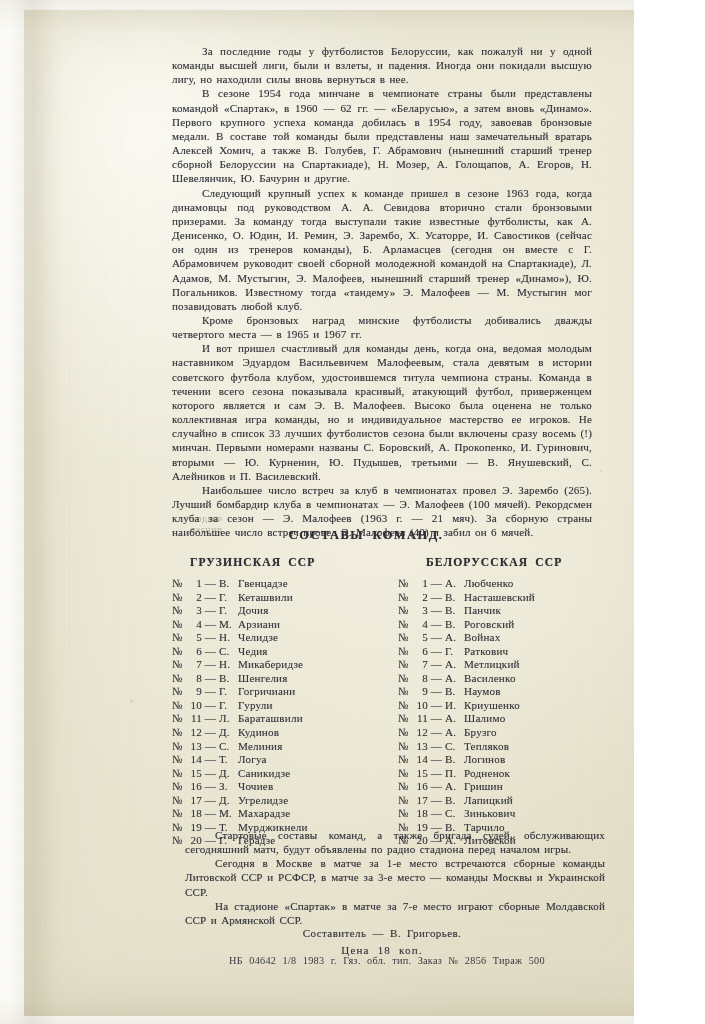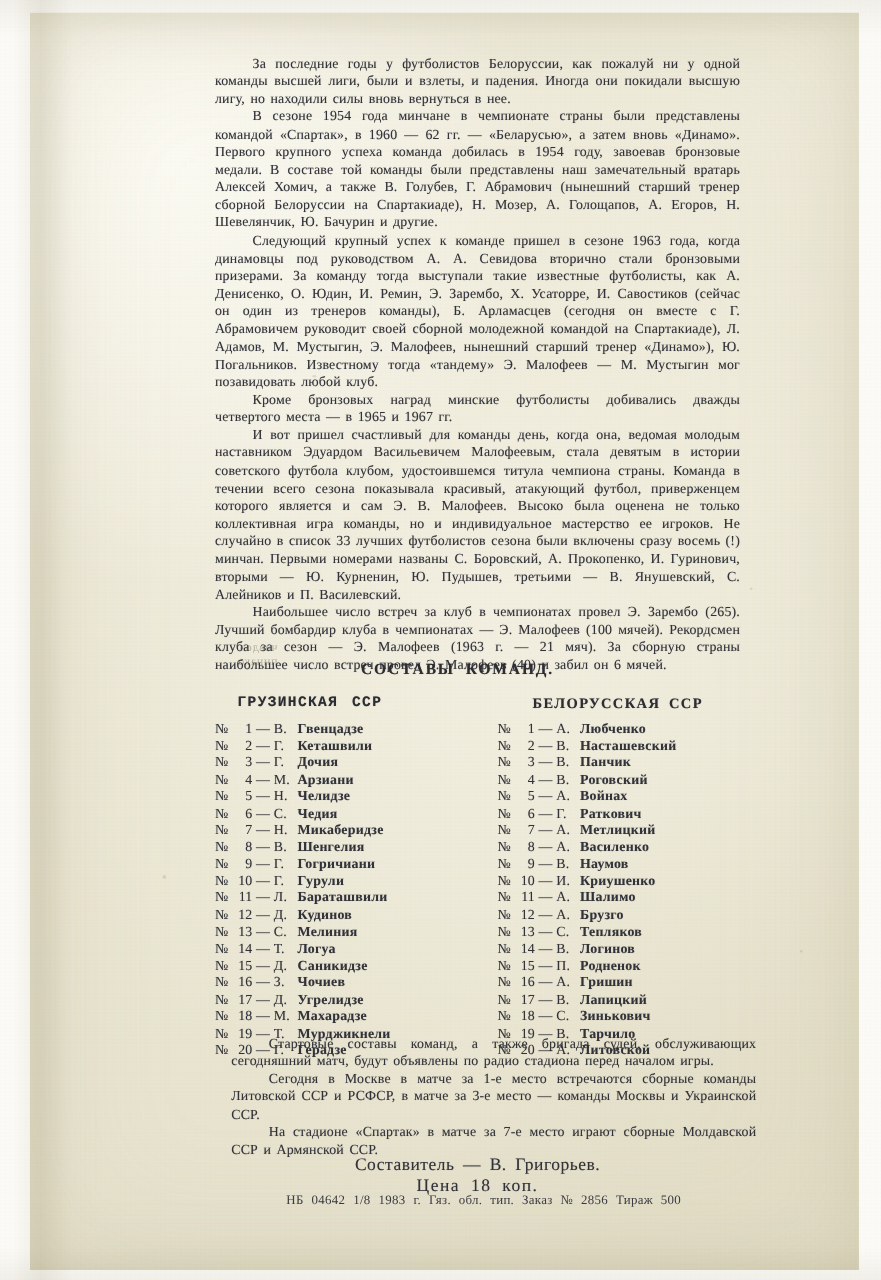--- a/index.html
+++ b/index.html
@@ -4,24 +4,24 @@
 <title>Football programme page</title>
 <style>
   html, body {
     margin: 0;
     padding: 0;
     background: #ffffff;
   }
 
   #page {
     position: relative;
-    width: 705px;
+    width: 634px;
     height: 1024px;
     overflow: hidden;
-    background: #fef9c3;
+    background: #86efac;
     font-family: "Liberation Serif", "DejaVu Serif", serif;
   }
 
   
   .scan-margin {
     position: absolute;
     inset: 0;
     background: #fbfaf6;
     z-index: 0;
   }
@@ -150,21 +150,21 @@
 
   .roster-title {
     font-size: 11.6px;
     font-weight: 700;
     letter-spacing: 1.1px;
     word-spacing: 3px;
     color: #2c2d33;
     margin: 0 0 8px 0;
     text-shadow: 0 0 0.7px rgba(55,55,62,0.5);
   }
-  .roster-ge .roster-title { padding-left: 18px; font-family: Liberation Mono, monospace; }
+  .roster-ge .roster-title { padding-left: 18px; }
   .roster-by .roster-title { padding-left: 28px; }
 
   ul.roster-list {
     list-style: none;
     margin: 0;
     padding: 0;
   }
 
   li.roster-row {
     display: flex;
@@ -173,41 +173,41 @@
     line-height: 13.55px;
     color: #32333a;
     letter-spacing: 0.2px;
     text-shadow: 0 0 0.7px rgba(60,60,66,0.35);
   }
 
   .r-no    { width: 13px; }
   .r-num   { width: 17px; text-align: right; }
   .r-dash  { width: 17px; text-align: center; }
   .r-init  { width: 19px; }
-  .r-name  { flex: 1 1 auto; font-weight: bold; }
+  .r-name  { flex: 1 1 auto; }
 
   
   .closing {
     position: absolute;
     left: 185px;
     top: 828px;
     width: 420px;
     z-index: 5;
   }
 
   .credits {
     position: absolute;
     left: 172px;
     top: 925px;
     width: 420px;
     z-index: 5;
     text-align: center;
   }
   .credit-line {
-    font-size: 14px;
+    font-size: 11px;
     line-height: 16.5px;
     letter-spacing: 0.4px;
     word-spacing: 3px;
     color: #32333a;
     text-shadow: 0 0 0.7px rgba(60,60,66,0.38);
   }
   .price-line { letter-spacing: 1.2px; word-spacing: 4px; }
 
   .imprint {
     position: absolute;

